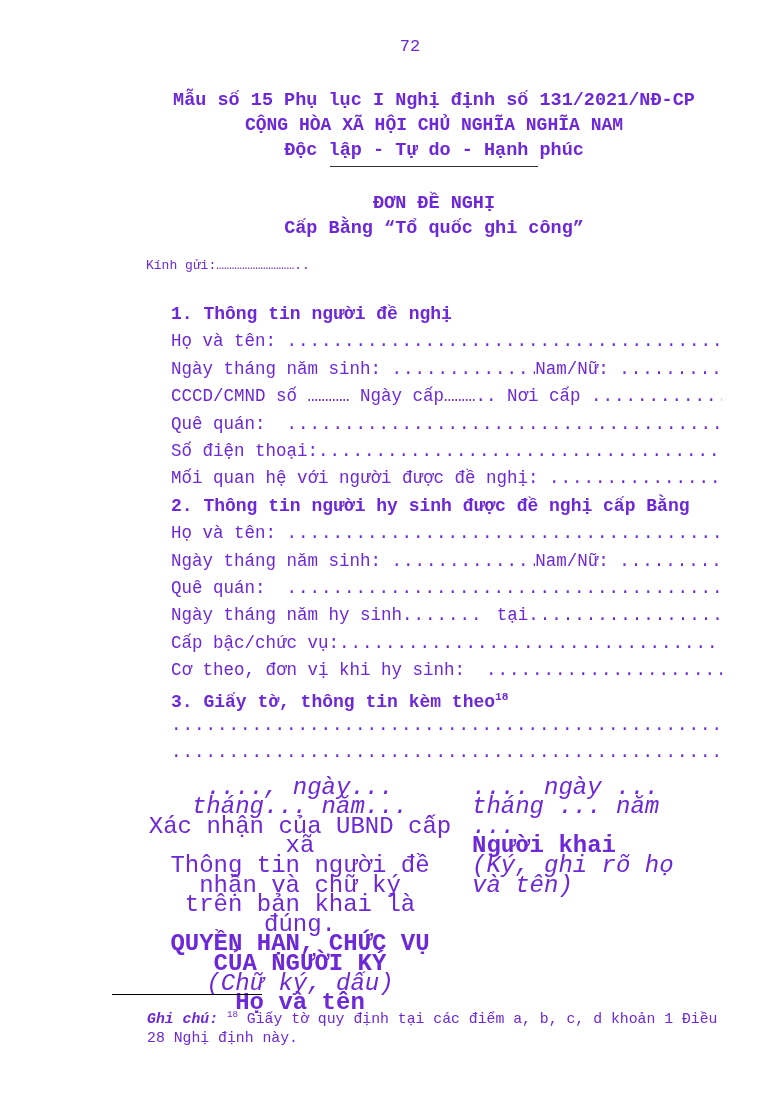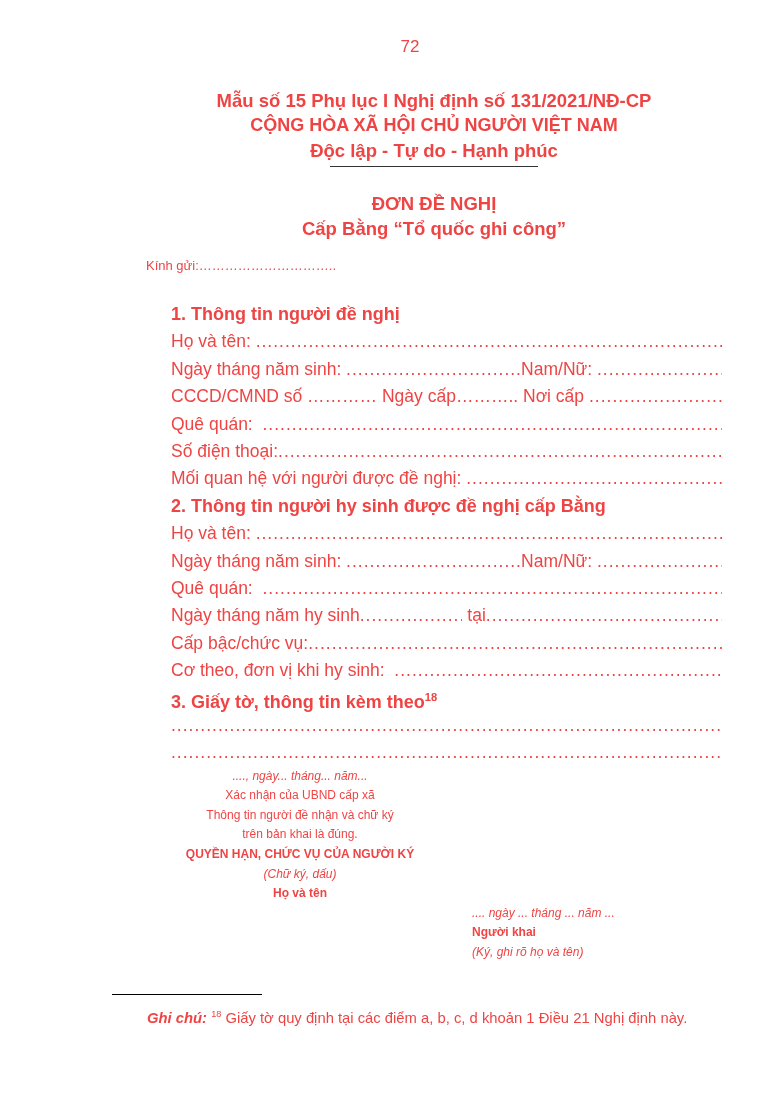--- a/index.html
+++ b/index.html
@@ -1,21 +1,21 @@
 <!DOCTYPE html>
 <html><head>
 <meta charset="utf-8">
 <style>
   html,body { margin:0; padding:0; background:#ffffff; }
   .page {
     position:relative;
     width:779px; height:1102px;
     background:#ffffff;
-    color:#ef4444;
-    font-family:Liberation Sans, sans-serif;
+    color:#6d28d9;
+    font-family:Liberation Mono, monospace;
     box-sizing:border-box;
     padding:36px 57px 0 146px;
     overflow:hidden;
   }
   .page-number { text-align:center; font-size:17px; line-height:22px; position:relative; left:-24px; }
 
   .doc-header { margin-top:30px; text-align:center; font-weight:bold; }
   .form-ref   { font-size:18.5px; line-height:25px; }
   .nat-title  { font-size:18px;   line-height:25px; }
   .nat-motto  { font-size:18.5px; line-height:25px; }
@@ -24,21 +24,21 @@
   .doc-title { margin-top:24px; text-align:center; font-weight:bold; font-size:18.5px; line-height:25px; }
 
   .salutation { margin-top:12px; text-align:left; font-size:13px; line-height:26px; }
 
   .form-lines { margin-top:22px; font-size:17.5px;margin-left:25px; }
   .form-line  { display:flex; align-items:baseline; height:27.4px; line-height:27.4px; }
   .form-line.heading { font-weight:bold; font-size:18px; display:block; }
   .form-line .label { white-space:pre; }
   .fill { flex:1 1 0; overflow:hidden; white-space:nowrap; letter-spacing:1px; }
 
-  .signatures { display:flex; margin-top:0; font-size:12px; line-height:19.6px;flex-direction:column; }
+  .signatures { display:flex; margin-top:11px; font-size:24px; line-height:19.6px; }
   .sig-left  { width:308px; text-align:center; }
   .sig-right { width:242px; margin-left:auto; margin-right:8px; text-align:left; }
   .sig-date  { font-style:italic; }
   .sig-line.bold   { font-weight:bold; }
   .sig-line.italic { font-style:italic; }
 
   .footnote-area { position:absolute; left:0; top:986px; right:0; }
   .footnote-rule { margin-left:112px; width:150px; border:none; border-top:1.6px solid #000; }
   .footnote-text { margin:10px 58px 0 147px; font-size:14.8px; line-height:19px; }
   .fn-label { font-weight:bold; font-style:italic; }
@@ -46,21 +46,21 @@
 </style>
 </head>
 <body>
 
 <div class="page">
 
   <div class="page-number">72</div>
 
   <div class="doc-header">
     <div class="form-ref">Mẫu số 15 Phụ lục I Nghị định số 131/2021/NĐ-CP</div>
-    <div class="nat-title">CỘNG HÒA XÃ HỘI CHỦ NGƯỜI VIỆT NAM</div>
+    <div class="nat-title">CỘNG HÒA XÃ HỘI CHỦ NGHĨA NGHĨA NAM</div>
     <div class="nat-motto">Độc lập - Tự do - Hạnh phúc</div>
     <hr class="motto-rule">
   </div>
 
   <div class="doc-title">
     <div>ĐƠN ĐỀ NGHỊ</div>
     <div>Cấp Bằng “Tổ quốc ghi công”</div>
   </div>
 
   <div class="salutation">Kính gửi:…………………………..</div>
@@ -146,17 +146,17 @@
     <div class="sig-line bold">Người khai</div>
         <div class="sig-line italic">(Ký, ghi rõ họ và tên)</div>
       </div>
   </div>
 
   <div class="footnote-area">
     <hr class="footnote-rule">
     <div class="footnote-text">
       <span class="fn-label">Ghi chú:</span>
       <sup>18</sup>
-      <span>Giấy tờ quy định tại các điểm a, b, c, d khoản 1 Điều 21 Nghị định này.</span>
+      <span>Giấy tờ quy định tại các điểm a, b, c, d khoản 1 Điều 28 Nghị định này.</span>
     </div>
   </div>
 
 </div>
 
 </body></html>

